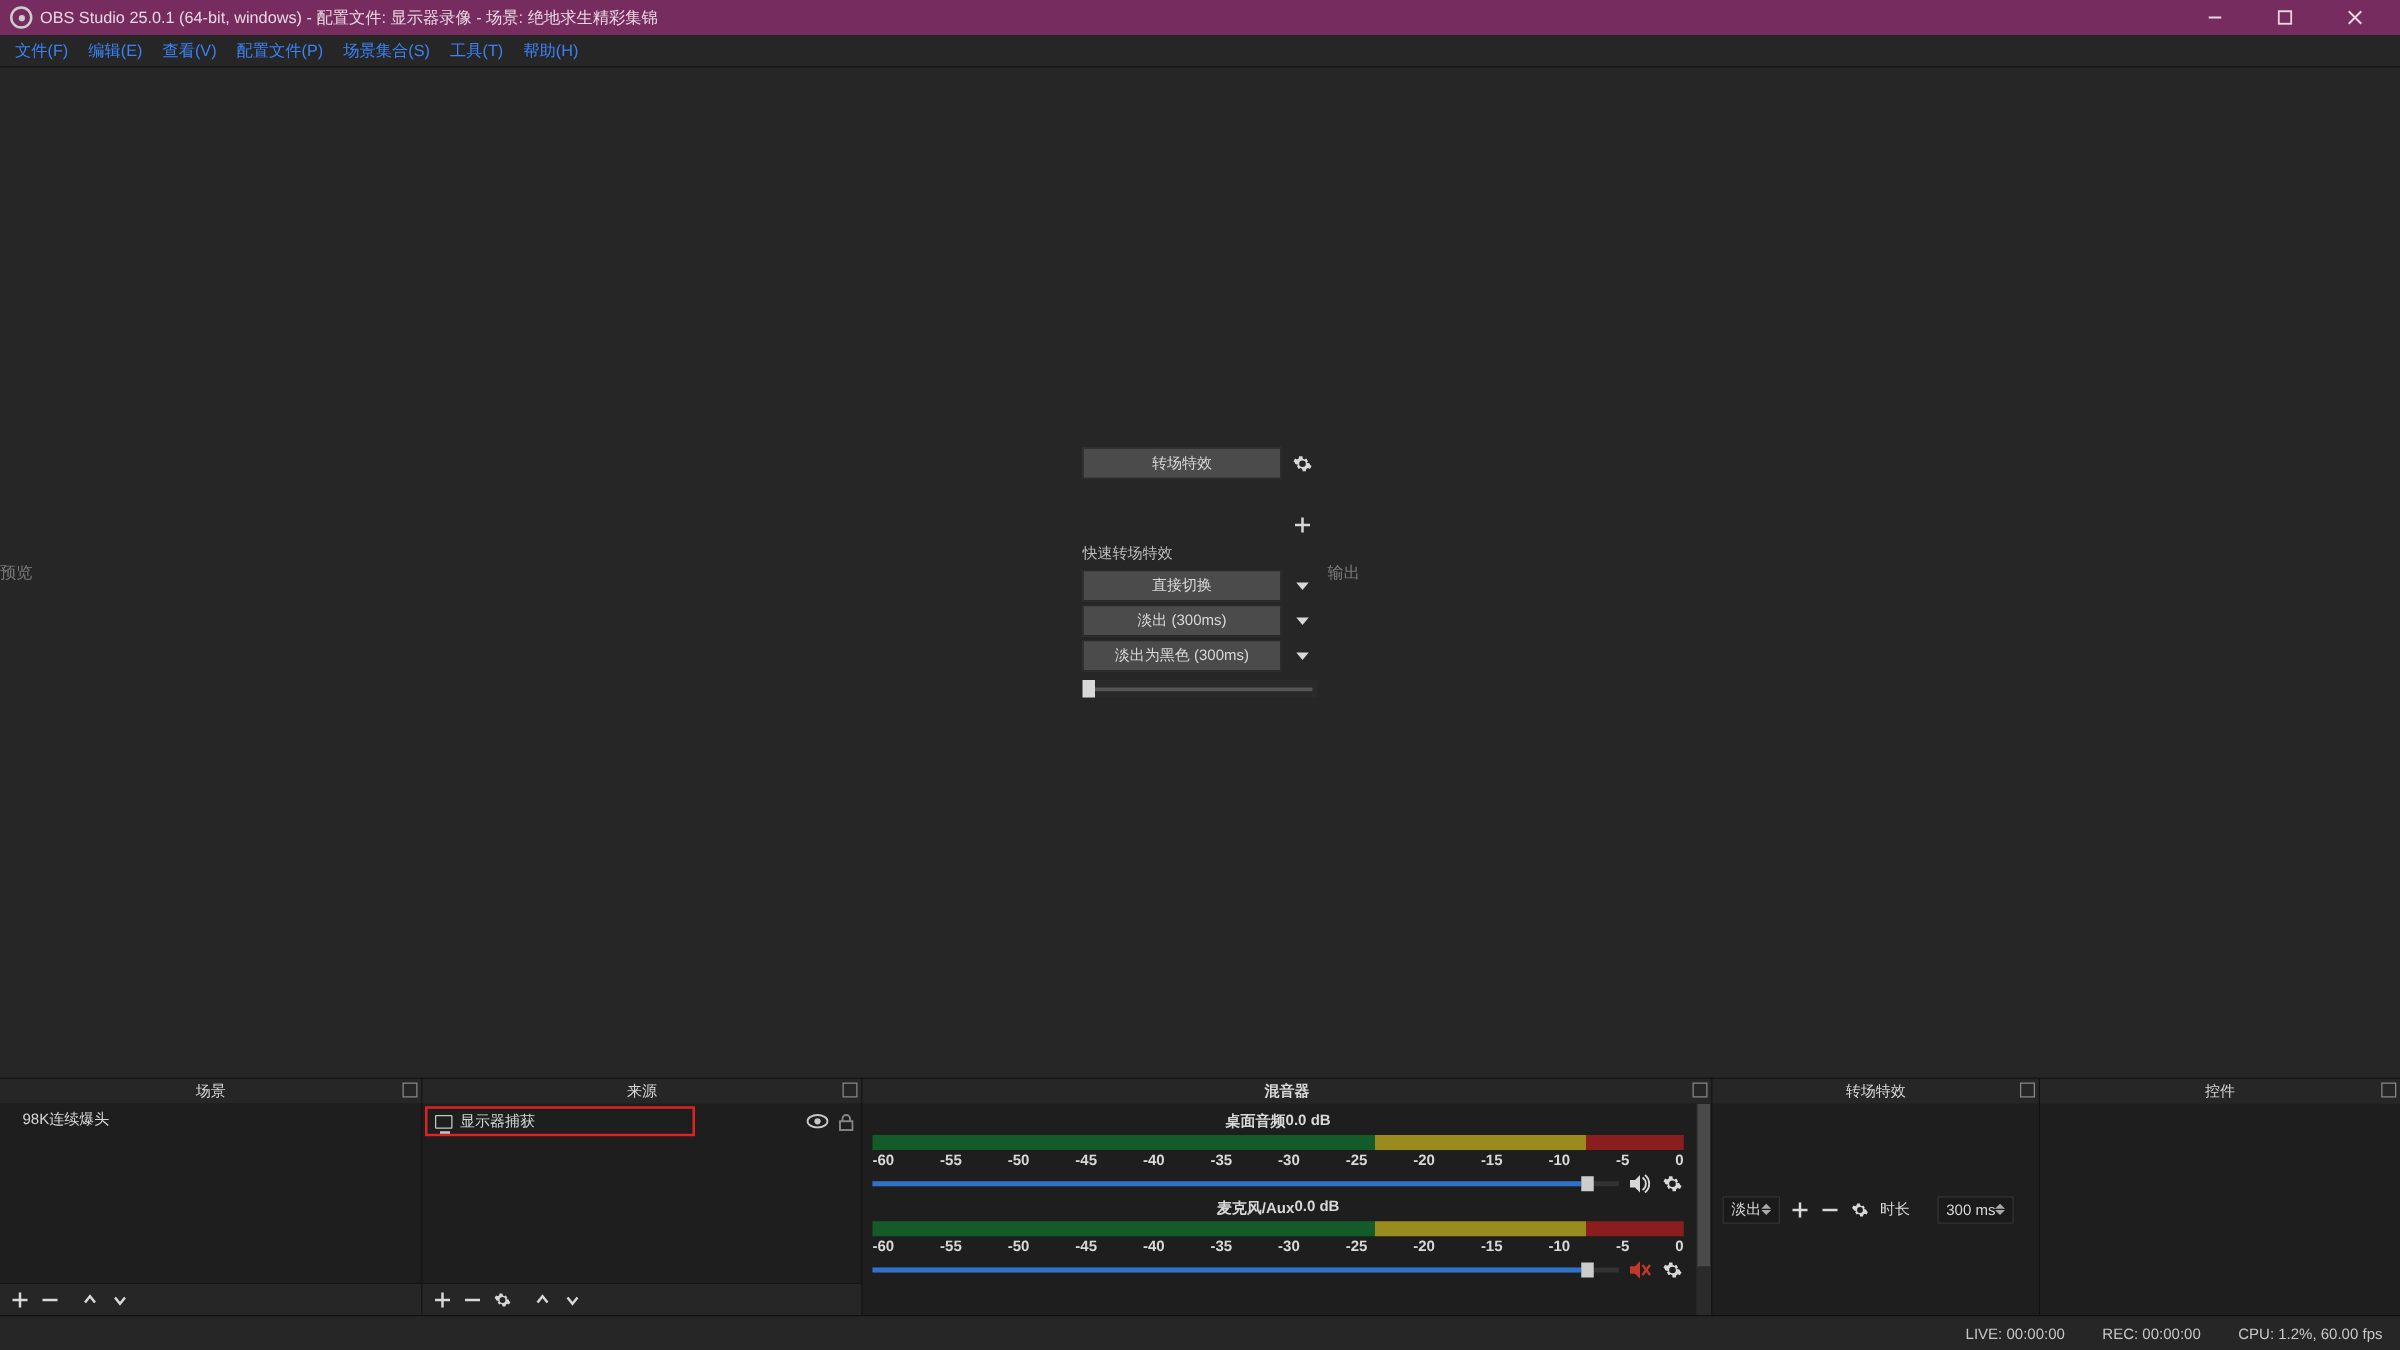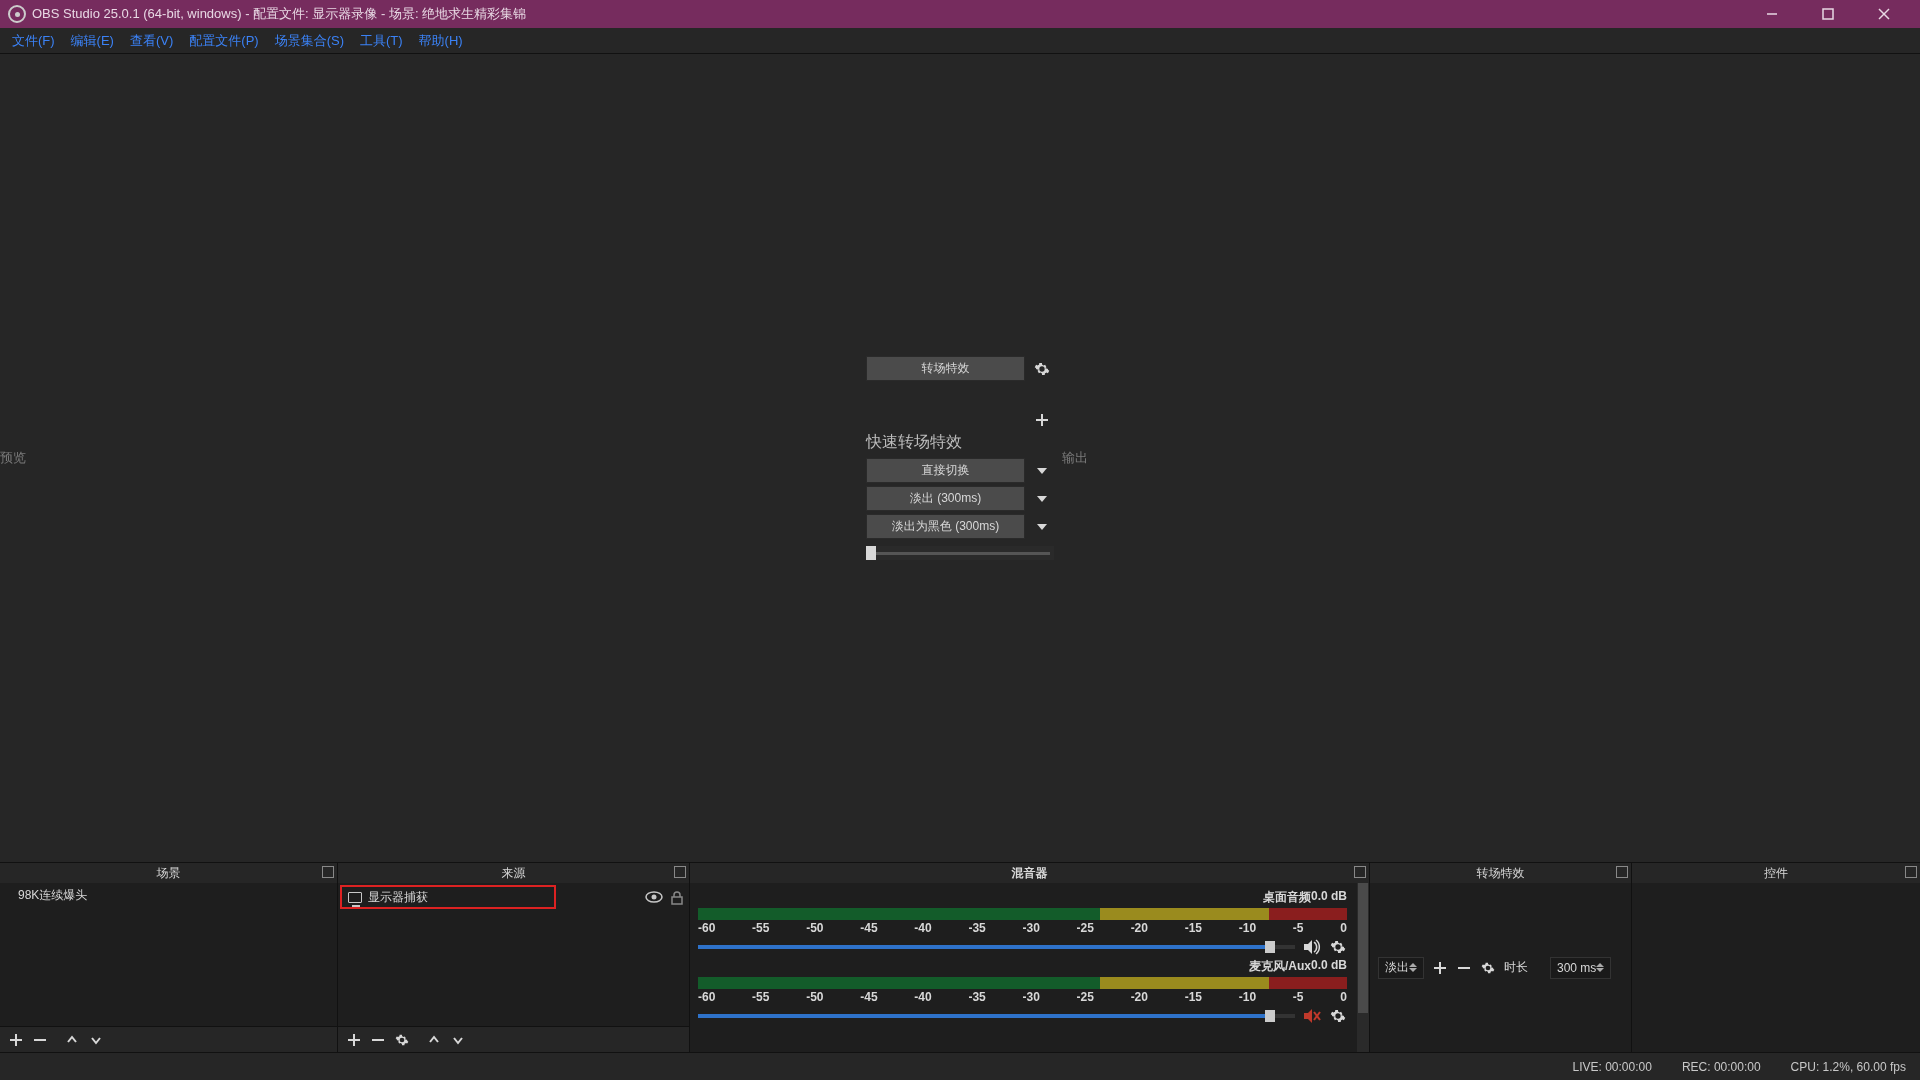--- a/index.html
+++ b/index.html
@@ -21,21 +21,21 @@
 .panewrap.mid { flex:0 0 204px; }
 .panewrap.right { flex:1; }
 .panelabel { height:22px; line-height:22px; text-align:center; color:#7a7a7a; font-size:13px; }
 .previewbox { flex:1; margin:0 9px 9px 9px; background:#4d4d4d; position:relative; }
 .previewblack { position:absolute; left:8px; right:8px; top:147px; bottom:147px; background:#000; }
 
 .midcol { flex:1; display:flex; flex-direction:column; justify-content:center; padding:0 8px; gap:3px; }
 .midrow { display:flex; align-items:center; gap:4px; }
 .midbtn { flex:1; height:25px; background:#4b4b4b; border:1px solid #2a2a2a; display:flex; align-items:center; justify-content:center; font-size:12px; }
 .midicon { width:25px; height:25px; display:flex; align-items:center; justify-content:center; }
-.midlabel { color:#bdbdbd; font-size:16px; padding:2px 0;margin-top:46px; }
+.midlabel { color:#bdbdbd; font-size:12px; padding:2px 0;margin-top:46px; }
 .chev::after { content:""; display:inline-block; width:0; height:0; border-left:5px solid transparent; border-right:5px solid transparent; border-top:6px solid #d8d8d8; }
 .midslider { height:14px; background:#2a2a2a; margin-top:4px; position:relative; }
 .midslider .track { position:absolute; left:4px; right:4px; top:6px; height:3px; background:#555; }
 .midslider .thumb { position:absolute; left:0; top:0; width:10px; height:14px; background:#d8d8d8; }
 
 
 .docks { height:190px; display:flex; border-top:1px solid #111; }
 .dock { display:flex; flex-direction:column; border-right:1px solid #111; position:relative; }
 .dock-head { height:20px; background:#262626; display:flex; align-items:center; justify-content:center; font-size:12px; color:#bdbdbd; position:relative; }
 .dock-head .pop { position:absolute; right:3px; top:3px; width:12px; height:12px; border:1px solid #888; }
@@ -49,21 +49,21 @@
 .sources { width:352px; }
 .src-row { height:24px; display:flex; align-items:center; padding:0 6px; background:#1e1e1e; gap:6px; border:2px solid #d22; margin:2px 2px; width:216px; position:absolute; top:0; left:0; }
 .src-row-full { position:absolute; top:2px; left:0; right:0; height:24px; display:flex; align-items:center; padding:0 6px; }
 .src-icons { position:absolute; right:6px; top:6px; display:flex; gap:8px; }
 .mon-icon { width:14px; height:11px; border:1.5px solid #c8c8c8; border-radius:1px; position:relative; }
 .mon-icon::after { content:""; position:absolute; bottom:-5px; left:3px; width:8px; height:2px; background:#c8c8c8; }
 
 .mixer { width:680px;font-weight:bold; }
 .mixer-body { padding:6px 8px; display:flex; flex-direction:column; gap:2px; overflow:hidden; }
 .mix-ch { display:flex; flex-direction:column; }
-.mix-top { display:flex; justify-content:flex-end; font-size:11px; color:#c8c8c8; }
+.mix-top { display:flex; justify-content:center; font-size:11px; color:#c8c8c8; }
 .mix-meter { height:12px; background:linear-gradient(90deg,#135c2a 0%,#135c2a 62%,#9a8b1e 62%,#9a8b1e 88%,#8a1e1e 88%,#8a1e1e 100%); margin-top:2px; position:relative; }
 .mix-ticks { display:flex; justify-content:space-between; font-size:9px; color:#777; margin-top:1px; }
 .mix-slider { display:flex; align-items:center; gap:8px; margin-top:3px; }
 .mix-track { flex:1; height:4px; background:#333; position:relative; }
 .mix-fill { position:absolute; left:0; top:0; bottom:0; width:95%; background:#2e72c9; }
 .mix-thumb { position:absolute; top:-4px; width:10px; height:12px; background:#ccc; left:95%; }
 .mix-ico { width:18px; height:18px; display:flex; align-items:center; justify-content:center; }
 .mixer .scroll { position:absolute; right:0; top:0; bottom:0; width:12px; background:#2a2a2a; }
 .mixer .scroll .th { position:absolute; top:0; left:1px; right:1px; height:130px; background:#4a4a4a; }
 

